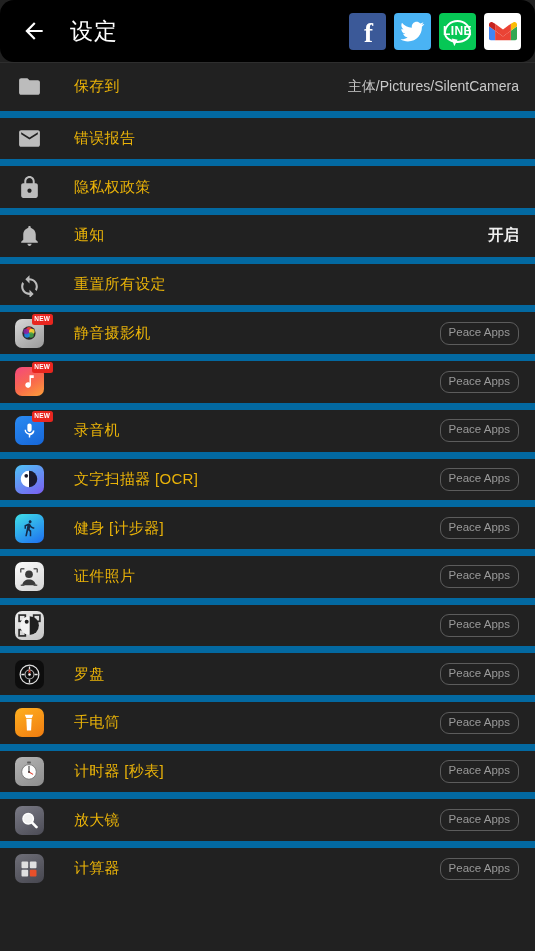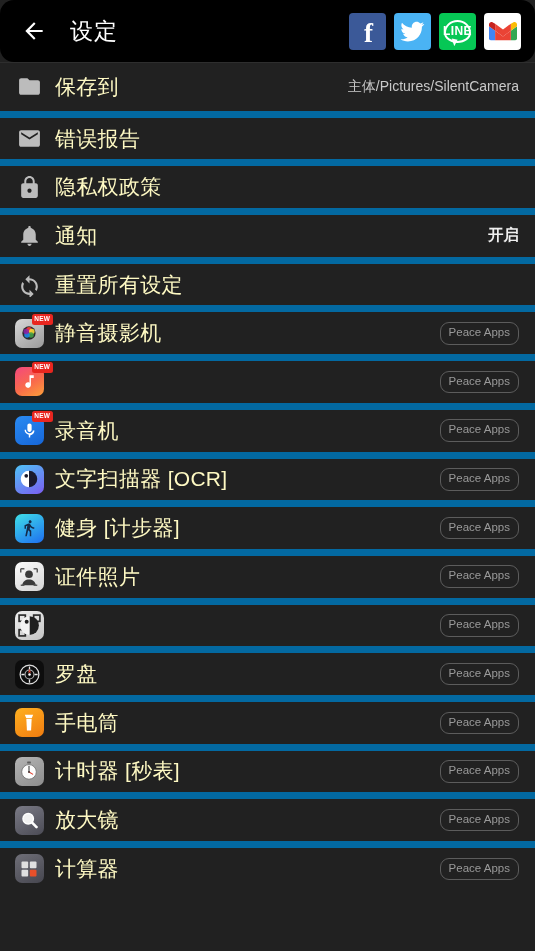--- a/index.html
+++ b/index.html
@@ -95,23 +95,23 @@
   }
   .row:first-child { border-top: 1px solid #2e2e2e; }
   .row-icon {
     width: 30px; height: 30px;
     flex: 0 0 30px;
     display:flex; align-items:center; justify-content:center;
     position: relative;
     margin-right: 0;
   }
   .row-label {
-    color: #fef9c3;
-    font-size: 21px;
-    margin-left: 11px;
+    color: #eab308;
+    font-size: 15px;
+    margin-left: 30px;
     white-space: nowrap;
     letter-spacing: 0.3px;
   }
   .row-value {
     margin-left: auto;
     color: #c9c9c9;
     font-size: 14px;
     white-space: nowrap;
   }
   .row-value.strong {

